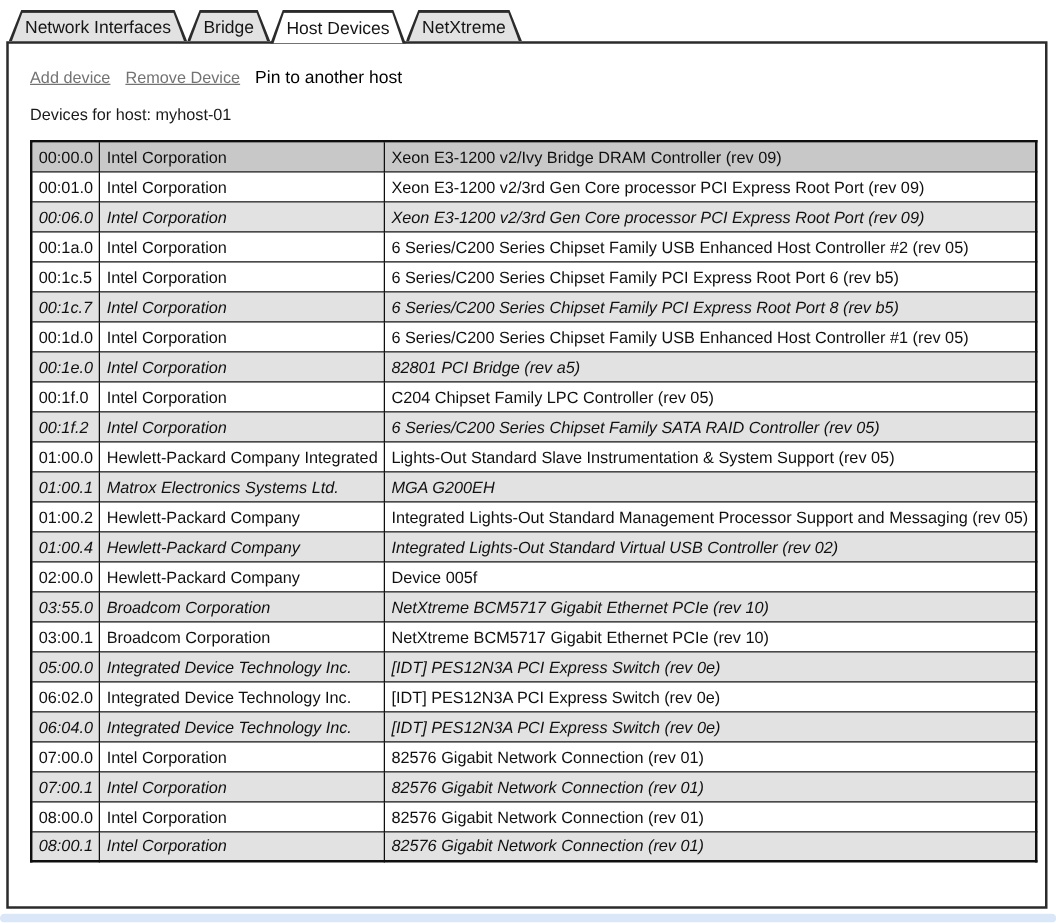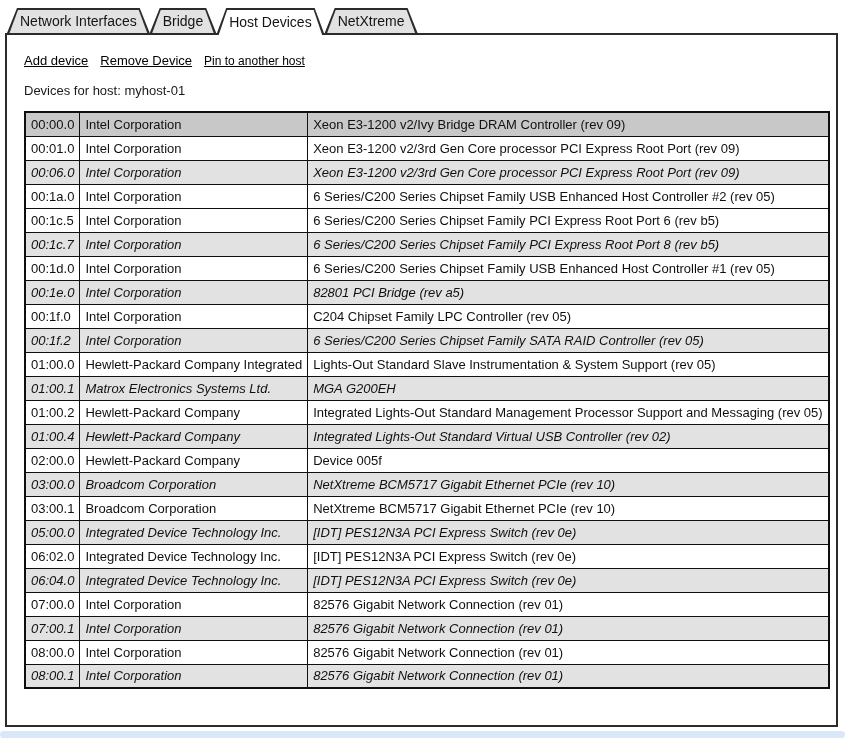--- a/index.html
+++ b/index.html
@@ -60,29 +60,28 @@
     background: #ffffff;
     z-index: 1;
   }
   .toolbar {
     margin: 18px 0 0 17px;
     display: flex;
     align-items: baseline;
     gap: 12px;
   }
   a.action-link {
-    color: #000000;
+    color: #737373;
     font-size: 13px;
     text-decoration: underline;
     cursor: pointer;
   }
   a.pin-link {
     color: #000000;
-    font-size: 12px;
-    text-decoration: underline;
+    font-size: 14px;
     cursor: pointer;
   }
   .host-label {
     margin: 15px 0 12px 17px;
     font-size: 13px;
     color: #1a1a1a;
   }
 
   
   table.device-table {
@@ -224,21 +223,21 @@
           <td>01:00.4</td>
           <td>Hewlett-Packard Company</td>
           <td>Integrated Lights-Out Standard Virtual USB Controller (rev 02)</td>
         </tr>
         <tr>
           <td>02:00.0</td>
           <td>Hewlett-Packard Company</td>
           <td>Device 005f</td>
         </tr>
         <tr class="stripe">
-          <td>03:00.0</td>
+          <td>03:55.0</td>
           <td>Broadcom Corporation</td>
           <td>NetXtreme BCM5717 Gigabit Ethernet PCIe (rev 10)</td>
         </tr>
         <tr>
           <td>03:00.1</td>
           <td>Broadcom Corporation</td>
           <td>NetXtreme BCM5717 Gigabit Ethernet PCIe (rev 10)</td>
         </tr>
         <tr class="stripe">
           <td>05:00.0</td>

